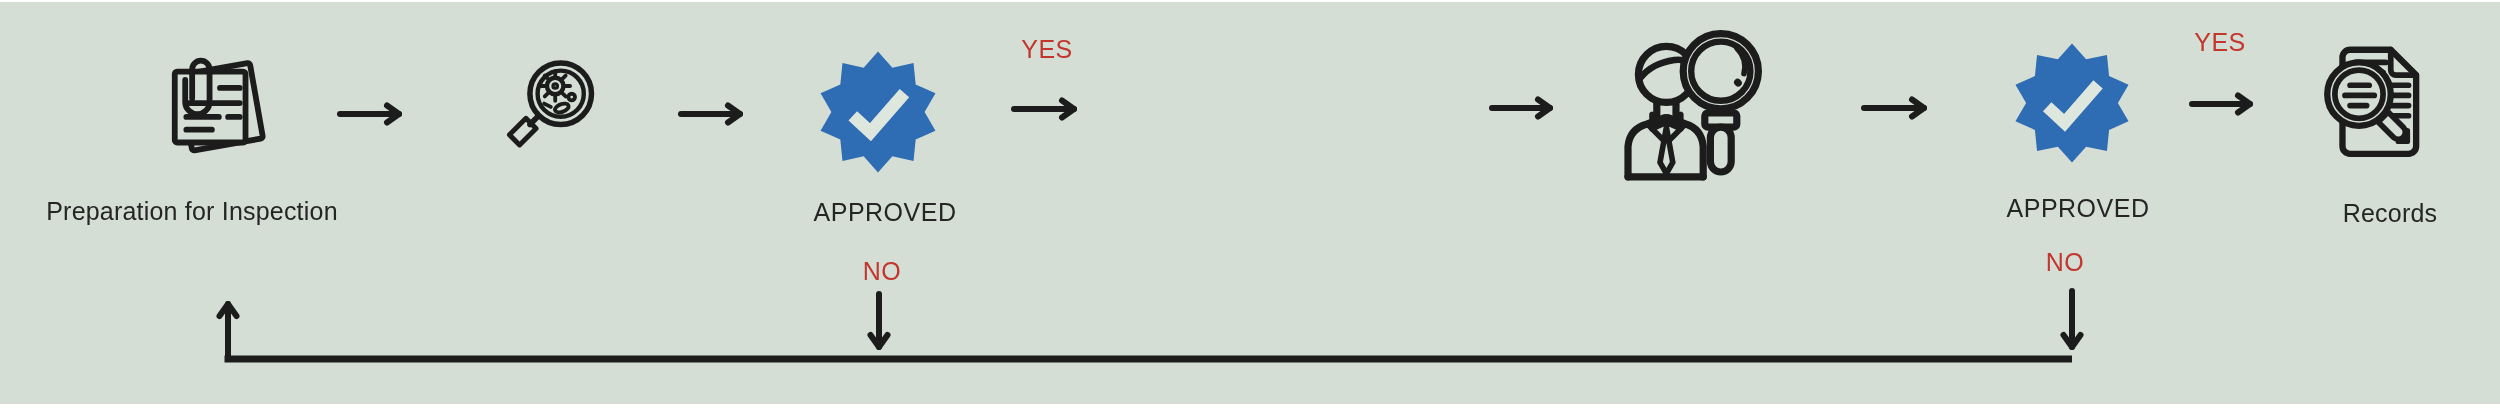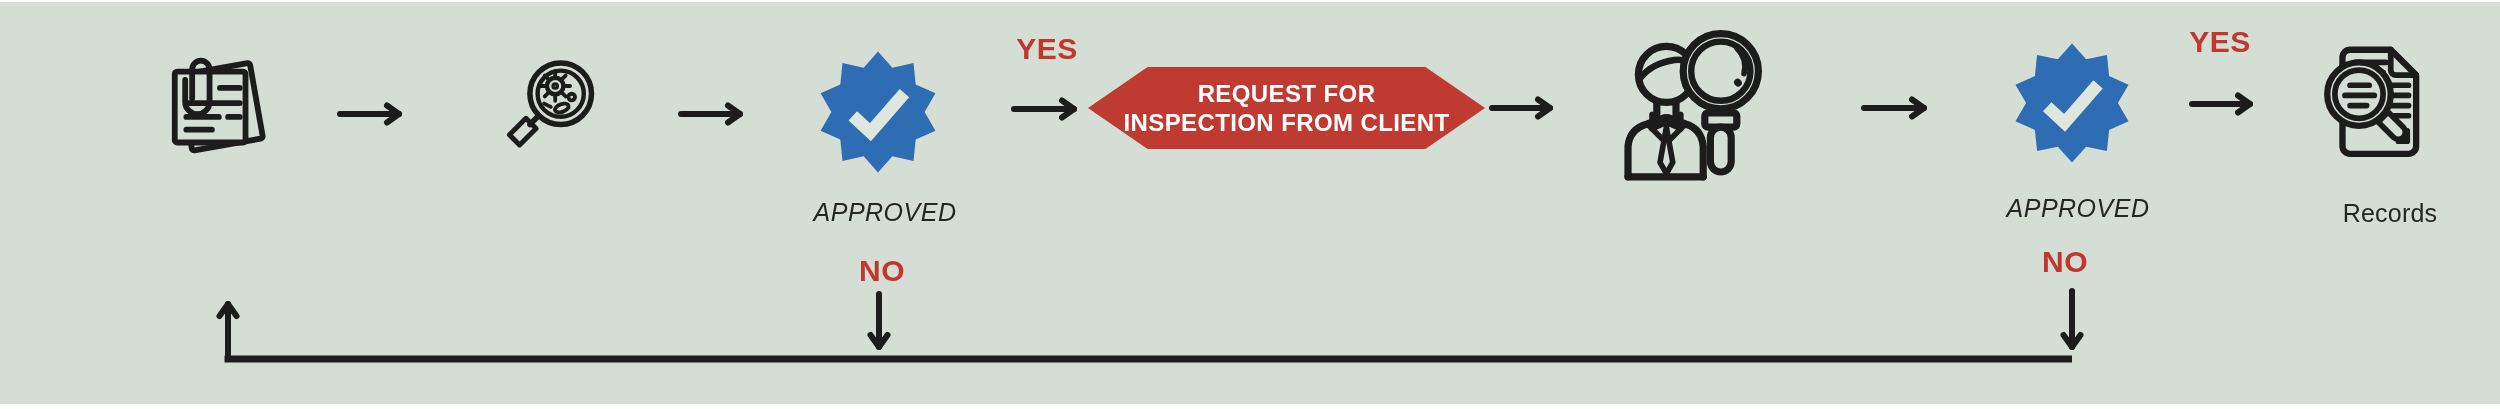--- a/index.html
+++ b/index.html
@@ -14,25 +14,25 @@
   .edge-strip.top{top:0;height:2px;}
   .edge-strip.bottom{bottom:0;height:5px;}
   .icon-box{position:absolute;color:var(--ink,#1c1c1c);}
   .icon-box svg{display:block;width:100%;height:100%;}
 
   .node-label{
     position:absolute;width:360px;text-align:center;
     font-size:25px;line-height:30px;color:var(--label,#252525);
     letter-spacing:0.2px;white-space:nowrap;
   }
-  .approved-label{font-weight:500;letter-spacing:0.5px;font-style:italic;}
+  .approved-label{font-weight:500;letter-spacing:0.5px;}
 
   .branch-label{
     position:absolute;width:120px;text-align:center;
-    font-size:30px;line-height:30px;font-weight:700;
+    font-size:25px;line-height:30px;font-weight:400;
     color:var(--branch_red,#c3362d);letter-spacing:0.5px;
   }
 
   .hexagon{
     position:absolute;left:1088px;top:67px;width:397px;height:82px;
     background:var(--banner_red,#bf3a30);
     clip-path:polygon(0% 50%,15% 0%,85% 0%,100% 50%,85% 100%,15% 100%);
     display:flex;flex-direction:column;align-items:center;justify-content:center;
     color:#ffffff;font-weight:700;font-size:24px;line-height:29px;
     letter-spacing:0.4px;text-align:center;white-space:nowrap;
@@ -72,20 +72,21 @@
         <rect x="11" y="17" width="61" height="61" rx="2" fill="var(--bg,#d5ded5)"></rect>
         <path d="M 26 40 V 15 a 7.5 7.5 0 0 1 15 0 V 43 a 10.5 10.5 0 0 1 -21 0 V 24"></path>
         <path d="M 50 31 H 67"></path>
         <path d="M 21 44 H 67"></path>
         <path d="M 21 56 H 49"></path>
           <path d="M 57 56 H 67"></path>
         <path d="M 21 67 H 43"></path>
       </g>
     </svg>
   </div>
+  <div class="node-label" style="left:12px;top:196px">Preparation for Inspection</div>
 
   <div class="icon-box" style="left:498px;top:53px;width:110px;height:110px">
     <svg viewBox="0 0 100 100">
       <g fill="none" stroke="currentColor" stroke-width="5" stroke-linecap="round" stroke-linejoin="round">
         <circle cx="57" cy="37" r="28"></circle>
         <circle cx="57" cy="37" r="21" stroke-width="4"></circle>
         <circle cx="52" cy="30" r="7.5" stroke-width="4"></circle>
         <circle cx="52" cy="30" r="2" stroke-width="3"></circle>
         <g stroke-width="3.5">
           <path d="M 61.5 30 H 65.5"></path>
@@ -109,24 +110,20 @@
   <div class="icon-box" style="left:815px;top:49px;width:126px;height:126px">
     <svg viewBox="0 0 100 100">
       <polygon fill="var(--badge_blue,#2e6cb4)" points="50,2 61.4,14.8 78.2,11.2 79.9,28.2 95.6,35.2 87,50 95.6,64.8 79.9,71.8 78.2,88.8 61.4,85.2 50,98 38.6,85.2 21.8,88.8 20.1,71.8 4.4,64.8 13,50 4.4,35.2 20.1,28.2 21.8,11.2 38.6,14.8"></polygon>
       <path d="M 30 53 L 44 66 L 71 35" fill="none" stroke="var(--check,#dee7de)" stroke-width="10" stroke-linecap="butt" stroke-linejoin="miter"></path>
     </svg>
   </div>
   <div class="node-label approved-label" style="left:705px;top:197px">APPROVED</div>
   <div class="branch-label" style="left:987px;top:34px">YES</div>
   <div class="branch-label" style="left:822px;top:256px">NO</div>
 
-  <div class="hexagon">
-    <div>REQUEST FOR</div>
-    <div>INSPECTION FROM CLIENT</div>
-  </div>
 
   <div class="icon-box" style="left:1620px;top:28px;width:160px;height:160px">
     <svg viewBox="0 0 100 100">
       <g fill="none" stroke="currentColor" stroke-width="4.5" stroke-linecap="round" stroke-linejoin="round">
         <circle cx="29" cy="29" r="17.5"></circle>
         <path d="M 13 31 Q 20 22 34 20 Q 42 19 45 24 Q 43 28 40 28" stroke-width="4"></path>
         <path d="M 23 46 V 54"></path>
           <path d="M 35 46 V 54"></path>
         <path d="M 29 59 L 20 54 L 20 63 Z" stroke-width="3.5"></path>
         <path d="M 29 59 L 38 54 L 38 63 Z" stroke-width="3.5"></path>

